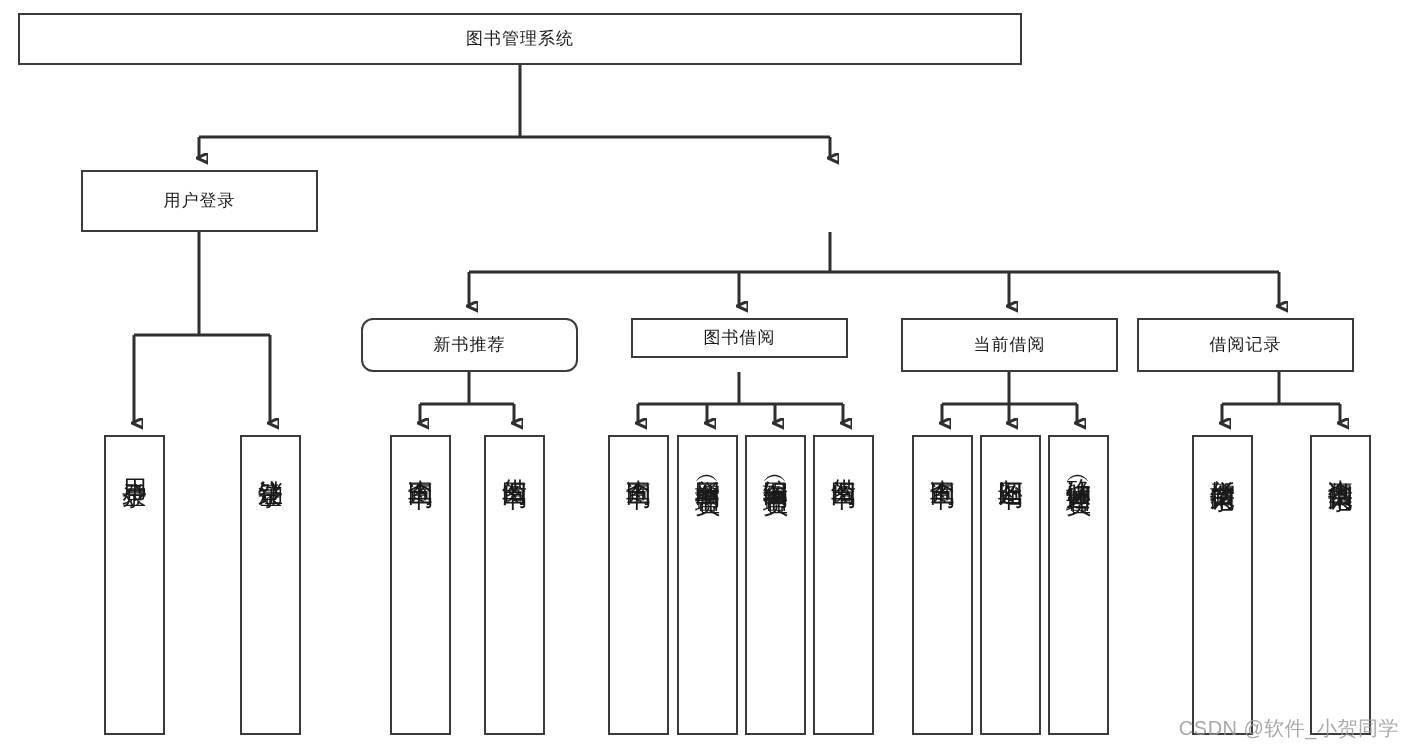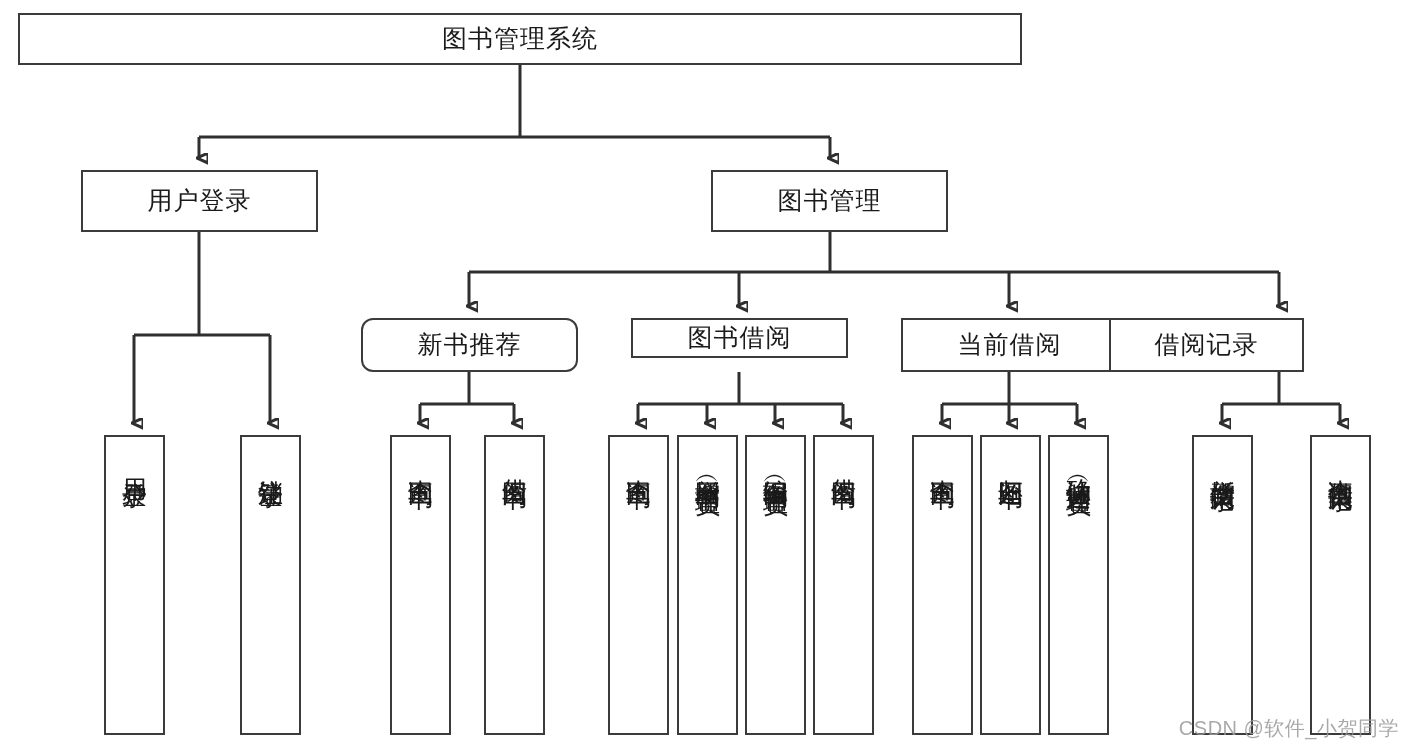--- a/index.html
+++ b/index.html
@@ -16,21 +16,21 @@
     position:absolute;
     box-sizing:border-box;
     background:#ffffff;
     border:2px solid #3b3b3b;
     display:flex;
     align-items:center;
     justify-content:center;
     color:#1a1a1a;
   }
   .node.horiz{
-    font-size:25px;
+    font-size:17px;
     letter-spacing:1px;
     line-height:1.1;
   }
   .node.vert{
     writing-mode:vertical-rl;
     text-orientation:upright;
     font-size:25px;
     line-height:1.16;
     letter-spacing:2px;
     padding-top:22px;
@@ -109,34 +109,31 @@
     <line x1="1340" y1="404" x2="1340" y2="423" marker-end="url(#arw)"></line>
   </svg>
 
   <div class="node horiz" style="left:18px;top:13px;width:1004px;height:52px;">
     <span>图书管理系统</span>
   </div>
 
   <div class="node horiz" style="left:81px;top:170px;width:237px;height:62px;">
     <span>用户登录</span>
   </div>
-  <div class="node horiz" style="left:711px;top:170px;width:237px;height:62px;">
-    <span>图书管理</span>
-  </div>
 
   <div class="node horiz" style="left:361px;top:318px;width:217px;height:54px;border-radius:12px;">
     <span>新书推荐</span>
   </div>
   <div class="node horiz" style="left:631px;top:318px;width:217px;height:40px;text-align:center;">
     <span>图书借阅</span>
   </div>
   <div class="node horiz" style="left:901px;top:318px;width:217px;height:54px;">
     <span>当前借阅</span>
   </div>
-  <div class="node horiz" style="left:1109px;top:318px;width:195px;height:54px;">
+  <div class="node horiz" style="left:1137px;top:318px;width:217px;height:54px;">
     <span>借阅记录</span>
   </div>
 
   <div class="node vert" style="left:104px;top:435px;width:61px;height:300px;">
     <span>用户登录</span>
   </div>
   <div class="node vert" style="left:240px;top:435px;width:61px;height:300px;">
     <span>注销登录</span>
   </div>
 

